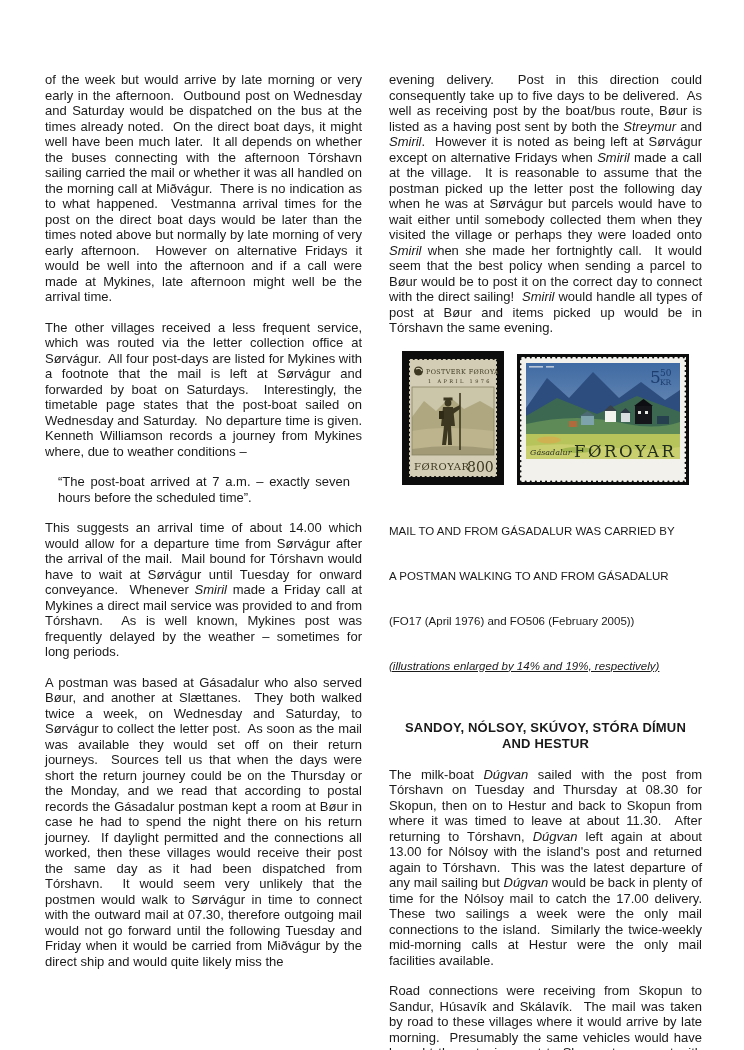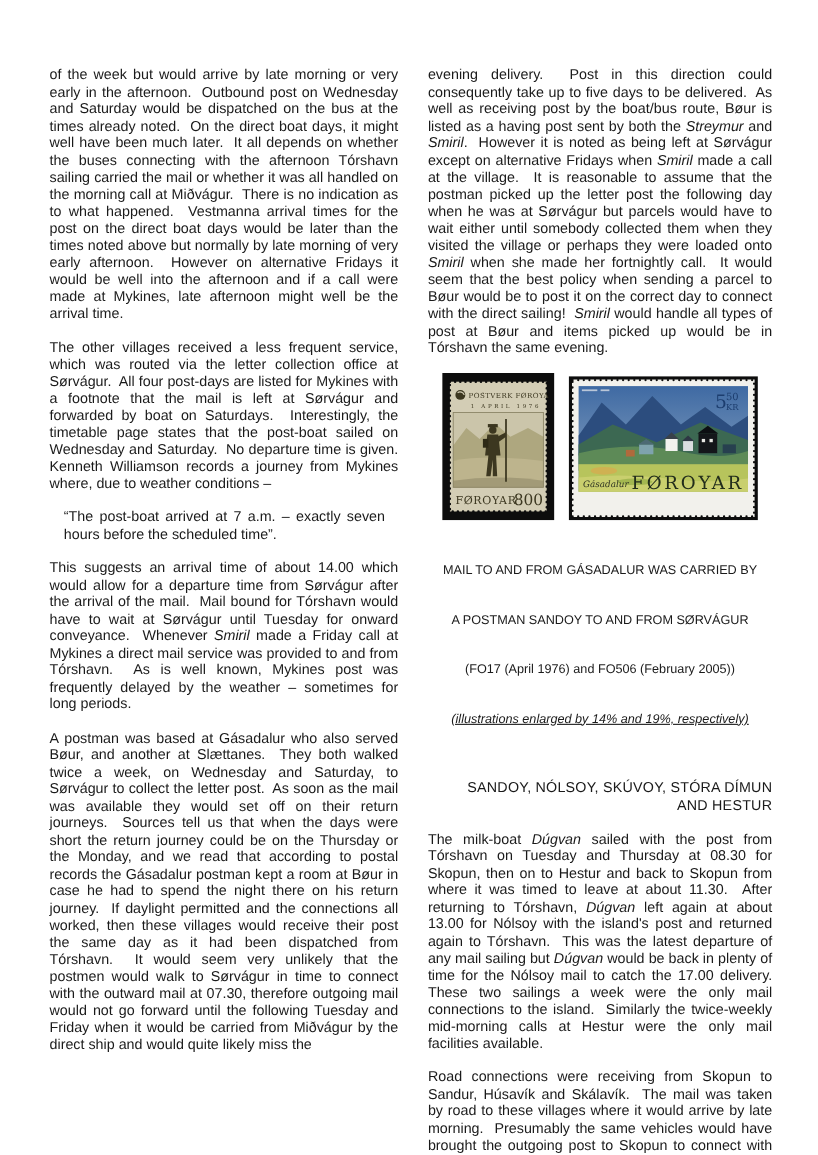--- a/index.html
+++ b/index.html
@@ -1,30 +1,30 @@
 <!DOCTYPE html>
 <html><head>
 <meta charset="utf-8">
 <style>
   html,body{margin:0;padding:0;background:#ffffff;}
   .page{
     position:relative;width:744px;height:1050px;background:#ffffff;
     font-family:"Liberation Sans",sans-serif;color:#1a1a1a;overflow:hidden;
   }
-  .col{position:absolute;top:60px;font-size:13px;line-height:15.5px;text-align:justify;}
+  .col{position:absolute;top:72px;font-size:13px;line-height:15.5px;text-align:justify;}
   .col-left{left:45px;width:317px;}
   .col-right{left:389px;width:313px;}
   .col p{margin:0 0 15px 0;white-space:pre-wrap;}
   .col p.quote{margin:0 12px 15px 13px;}
   .stamps-figure{display:flex;justify-content:center;align-items:flex-start;gap:13px;margin:10px 0 9px 0;}
   .stampblock{display:block;line-height:0;}
-  .caption{font-size:11.5px;line-height:15px;text-align:center;white-space:pre-wrap;margin:0 0 4px 0;}
+  .caption{font-size:11.5px;line-height:15px;text-align:left;white-space:pre-wrap;margin:0 0 4px 0;}
   .caption .cap-italic{font-style:italic;text-decoration:underline;}
   h2.section-heading{
-    font-size:13px;line-height:16px;font-weight:400;text-align:right;
+    font-size:13px;line-height:16px;font-weight:700;text-align:center;
     margin:16px 0 15px 0;letter-spacing:0.2px;
   }
   svg text{font-family:"DejaVu Serif",serif;}
 </style>
 </head>
 <body>
 
 <div class="page">
 
   <div class="col col-left">
@@ -114,21 +114,21 @@
             <text x="143" y="31" font-size="7.5">KR</text>
           </g>
           <text x="13" y="101" font-size="8" font-style="italic" fill="#2e3322">Gásadalur</text>
           <text x="57" y="102.5" font-size="16.5" letter-spacing="2.5" fill="#222d1b">FØROYAR</text>
         </svg>
       </span>
     </div>
 
     <div class="caption">
       <div>MAIL TO AND FROM GÁSADALUR WAS CARRIED BY</div>
-      <div>A POSTMAN SANDOY TO AND FROM SØRVÁGUR</div>
+      <div>A POSTMAN WALKING TO AND FROM GÁSADALUR</div>
       <div>(FO17 (April 1976) and FO506 (February 2005))</div>
       <div class="cap-italic">(illustrations enlarged by 14% and 19%, respectively)</div>
     </div>
 
     <h2 class="section-heading"><span>SANDOY, NÓLSOY, SKÚVOY, STÓRA DÍMUN</span><br><span>AND HESTUR</span></h2>
 
     <p><span>The milk-boat </span><i>Dúgvan</i><span> sailed with the post from Tórshavn on Tuesday and Thursday at 08.30 for Skopun, then on to Hestur and back to Skopun from where it was timed to leave at about 11.30.  After returning to Tórshavn, </span><i>Dúgvan</i><span> left again at about 13.00 for Nólsoy with the island's post and returned again to Tórshavn.  This was the latest departure of any mail sailing but </span><i>Dúgvan</i><span> would be back in plenty of time for the Nólsoy mail to catch the 17.00 delivery.  These two sailings a week were the only mail connections to the island.  Similarly the twice-weekly mid-morning calls at Hestur were the only mail facilities available.</span></p>
     <p><span>Road connections were receiving from Skopun to Sandur, Húsavík and Skálavík.  The mail was taken by road to these villages where it would arrive by late morning.  Presumably the same vehicles would have brought the outgoing post to Skopun to connect with </span><i>Dúgvan's</i><span> return sailing.</span></p>
 
   </div>

